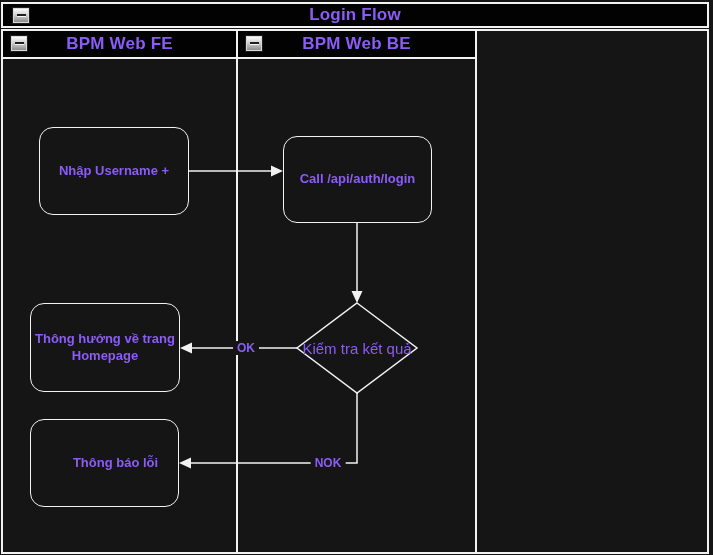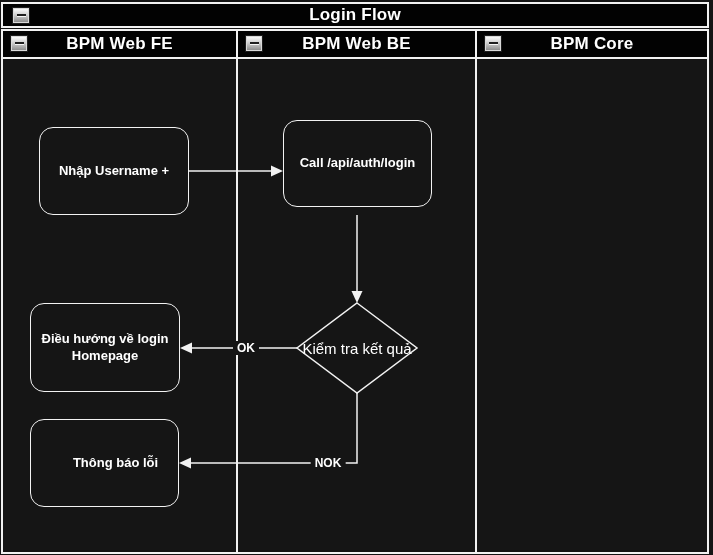--- a/index.html
+++ b/index.html
@@ -7,21 +7,21 @@
     padding: 0;
     background: #151515;
     font-family: "Liberation Sans", sans-serif;
   }
   .canvas {
     position: relative;
     width: 713px;
     height: 555px;
     background: #151515;
     overflow: hidden;
-    color: #ffffff;
+    color: #8b5cf6;
   }
 
   
   .pool-title-bar {
     position: absolute;
     left: 1px; top: 2px;
     width: 708px; height: 26px;
     box-sizing: border-box;
     background: #020202;
     border: 2px solid #f2f2f2;
@@ -99,21 +99,21 @@
     align-items: center;
     justify-content: center;
     text-align: center;
     font-size: 13px;
     font-weight: 700;
     line-height: 1.25;
     z-index: 3;
   }
   .node .node-label span { display: block; }
   #node-input   { left: 39px;  top: 127px; width: 150px; height: 88px; }
-  #node-call    { left: 283px; top: 120px; width: 149px; height: 87px; }
+  #node-call    { left: 283px; top: 136px; width: 149px; height: 87px; }
   #node-home    { left: 30px;  top: 303px; width: 150px; height: 89px; }
   #node-error   { left: 30px;  top: 419px; width: 149px; height: 88px; padding-left: 22px; }
 
   .edges-layer {
     position: absolute;
     left: 0; top: 0;
     width: 713px; height: 555px;
     z-index: 2;
     pointer-events: none;
   }
@@ -163,26 +163,20 @@
     <div class="lane lane-2">
       <div class="lane-header">
         <button class="collapse-btn">
           <span class="minus-glyph"></span>
         </button>
         <span class="lane-header-text">BPM Web BE</span>
       </div>
       <div class="lane-body"></div>
     </div>
     <div class="lane lane-3">
-      <div class="lane-header">
-        <button class="collapse-btn">
-          <span class="minus-glyph"></span>
-        </button>
-        <span class="lane-header-text">BPM Core</span>
-      </div>
       <div class="lane-body"></div>
     </div>
   </div>
 
   <svg class="edges-layer" viewBox="0 0 713 555" xmlns="http://www.w3.org/2000/svg">
     <g stroke="#f2f2f2" stroke-width="1.5" fill="#f2f2f2">
       <line x1="180" y1="171" x2="272" y2="171" fill="none"></line>
       <path d="M283,171 L271,165.5 L271,176.5 Z" stroke="none"></path>
     </g>
     <g stroke="#f2f2f2" stroke-width="1.5" fill="#f2f2f2">
@@ -209,21 +203,21 @@
   <div class="node" id="node-call">
     <div class="node-label">
       <span>Call /api/auth/login</span>
     </div>
   </div>
 
   <div class="decision-label">Kiểm tra kết quả</div>
 
   <div class="node" id="node-home">
     <div class="node-label">
-      <span>Điều hướng về login</span>
+      <span>Thông hướng về trang</span>
       <span>Homepage</span>
     </div>
   </div>
 
   <div class="node" id="node-error">
     <div class="node-label">
       <span>Thông báo lỗi</span>
     </div>
   </div>
 

